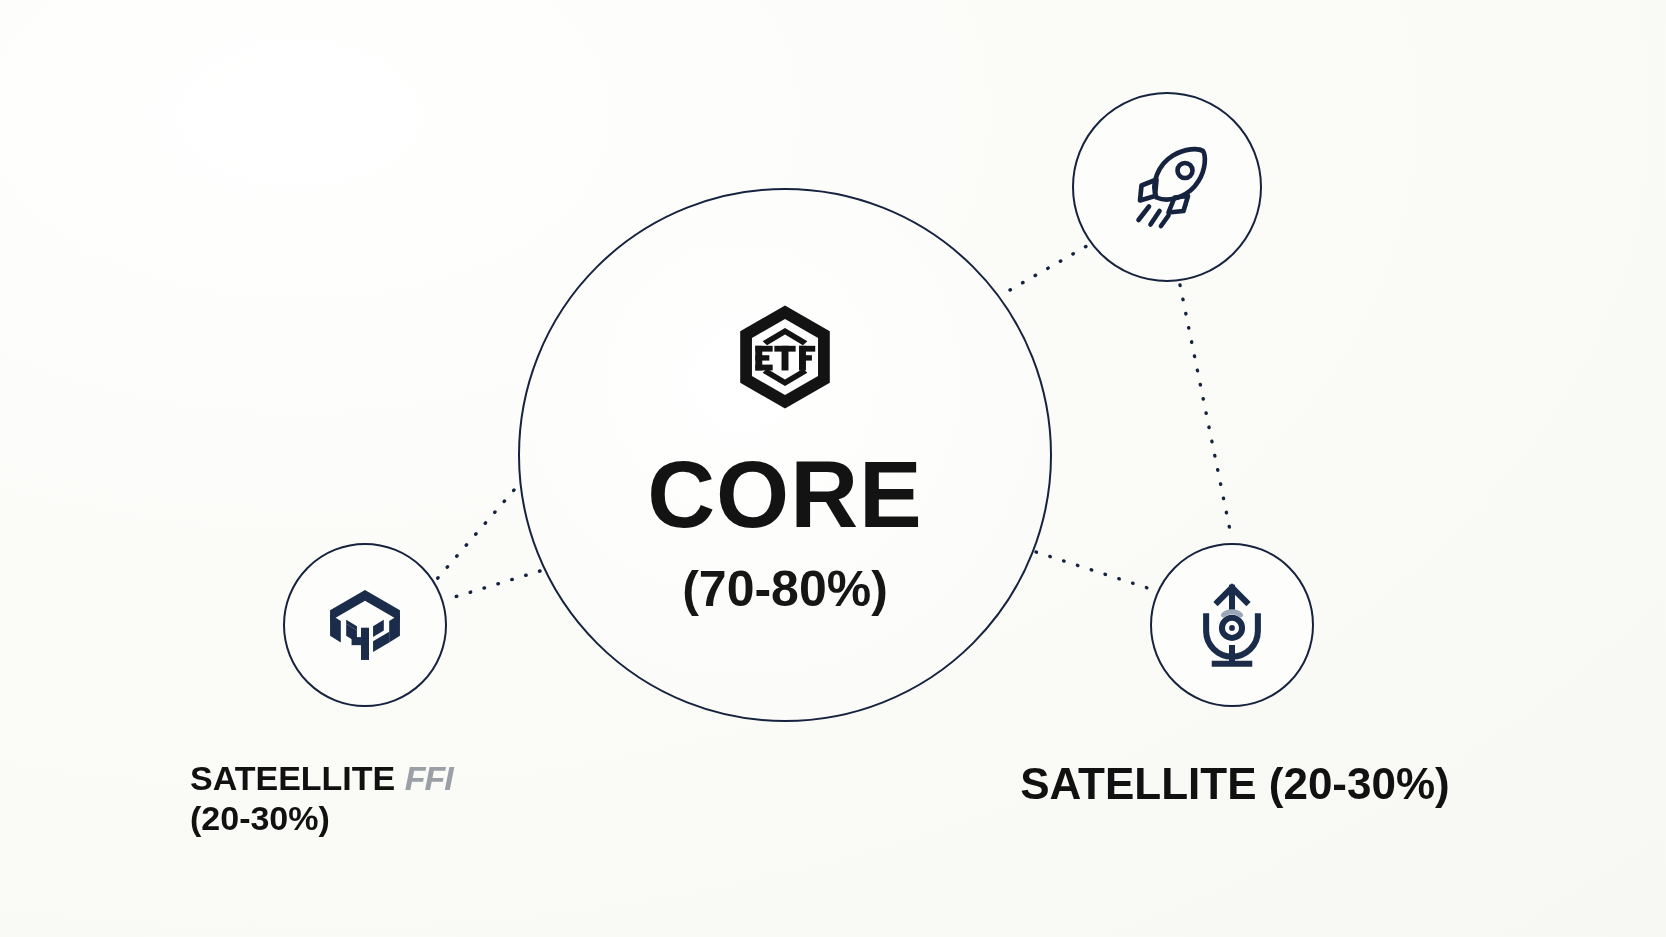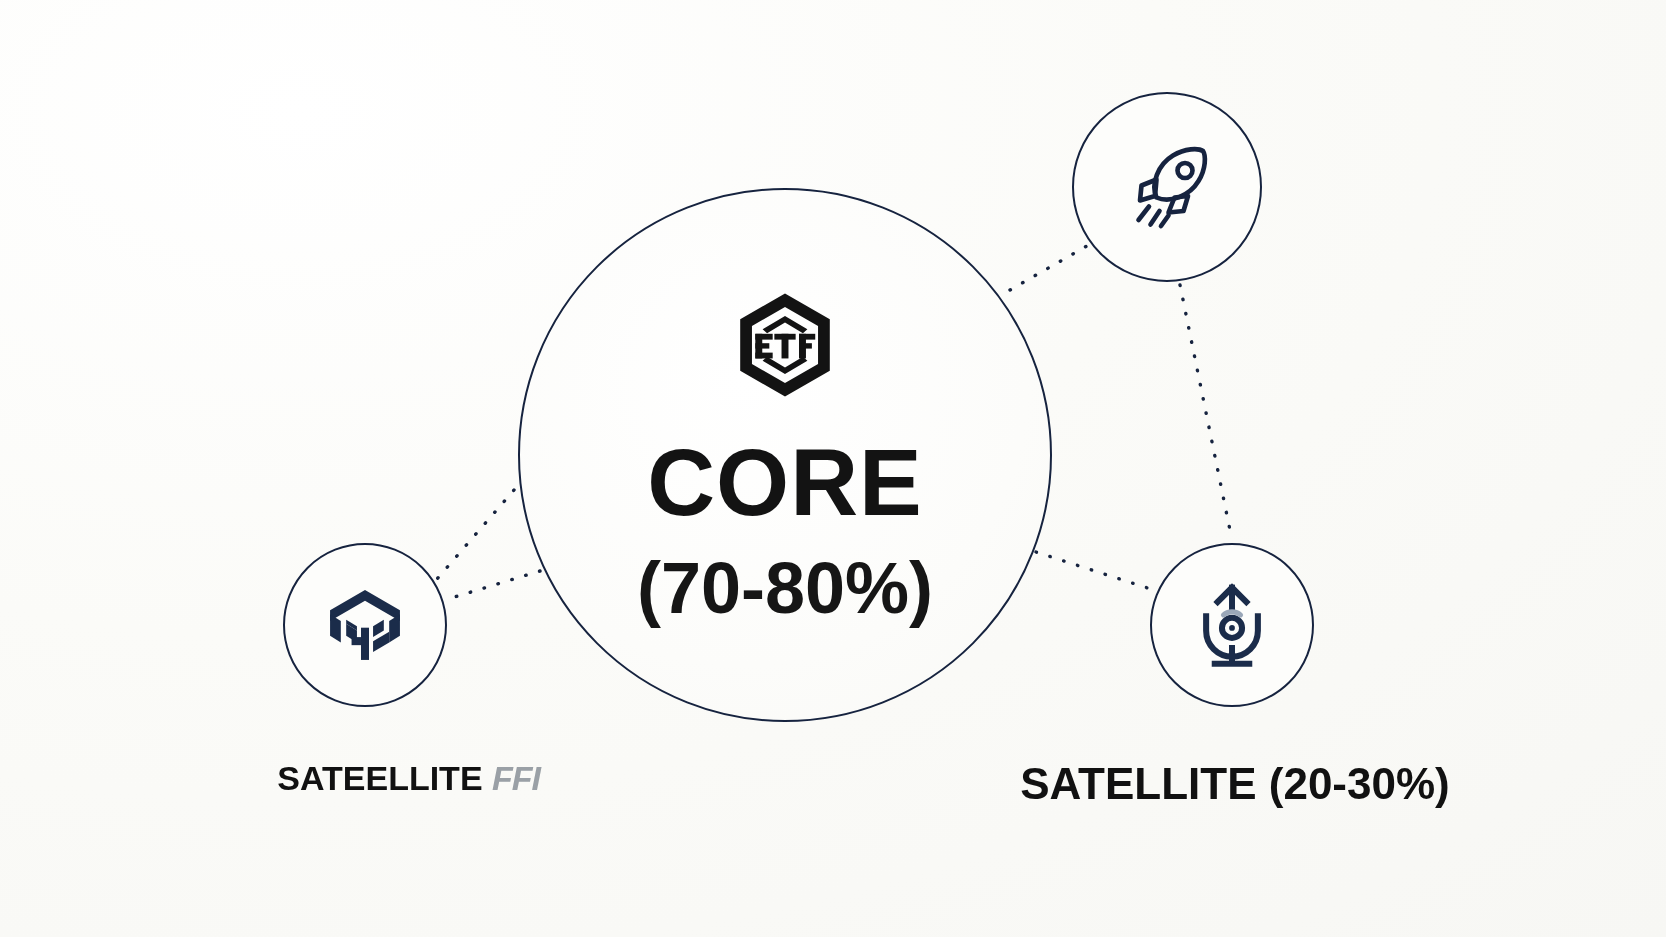--- a/index.html
+++ b/index.html
@@ -49,21 +49,21 @@
   #core-icon { width: 112px; height: 112px; display: block; }
   #core-title {
     font-size: 94px;
     font-weight: 700;
     letter-spacing: 1px;
     color: #131313;
     line-height: 1.02;
     margin-top: 34px;
   }
   #core-sub {
-    font-size: 72px;
+    font-size: 50px;
     font-weight: 700;
     color: #161616;
     line-height: 1.05;
     margin-top: 20px;
   }
   #rocket-circle {
     left: 1072px; top: 92px;
     width: 190px; height: 190px;
   }
   #rocket-icon { width: 96px; height: 96px; }
@@ -80,21 +80,21 @@
 
   .label-block {
     position: absolute;
     color: #111111;
     font-weight: 700;
     line-height: 1.18;
   }
   #sat-left-label {
     left: 190px; top: 758px;
     width: 350px;
-    text-align: right;
+    text-align: left;
     font-size: 34px;
   }
   #sat-left-label .ghost {
     color: #9aa0a6;
     font-style: italic;
     font-weight: 700;
     letter-spacing: -1px;
   }
   #sat-left-label .line2 { display: block; }
   #sat-right-label {
@@ -209,18 +209,19 @@
         <path d="M20 59 L44 59"></path>
       </g>
 
       <path d="M26 25 C29 22 35 22 38 25" fill="none" stroke="#9aa7b8" stroke-width="3.4" stroke-linecap="round"></path>
     </svg>
   </div>
 
   <div class="label-block" id="sat-left-label">
     <span>SATEELLITE</span>
     <span class="ghost">FFI</span>
+    <span class="line2">(20-30%)</span>
   </div>
 
   <div class="label-block" id="sat-right-label">
     <span>SATELLITE (20-30%)</span>
   </div>
 </div>
 
 </body></html>

